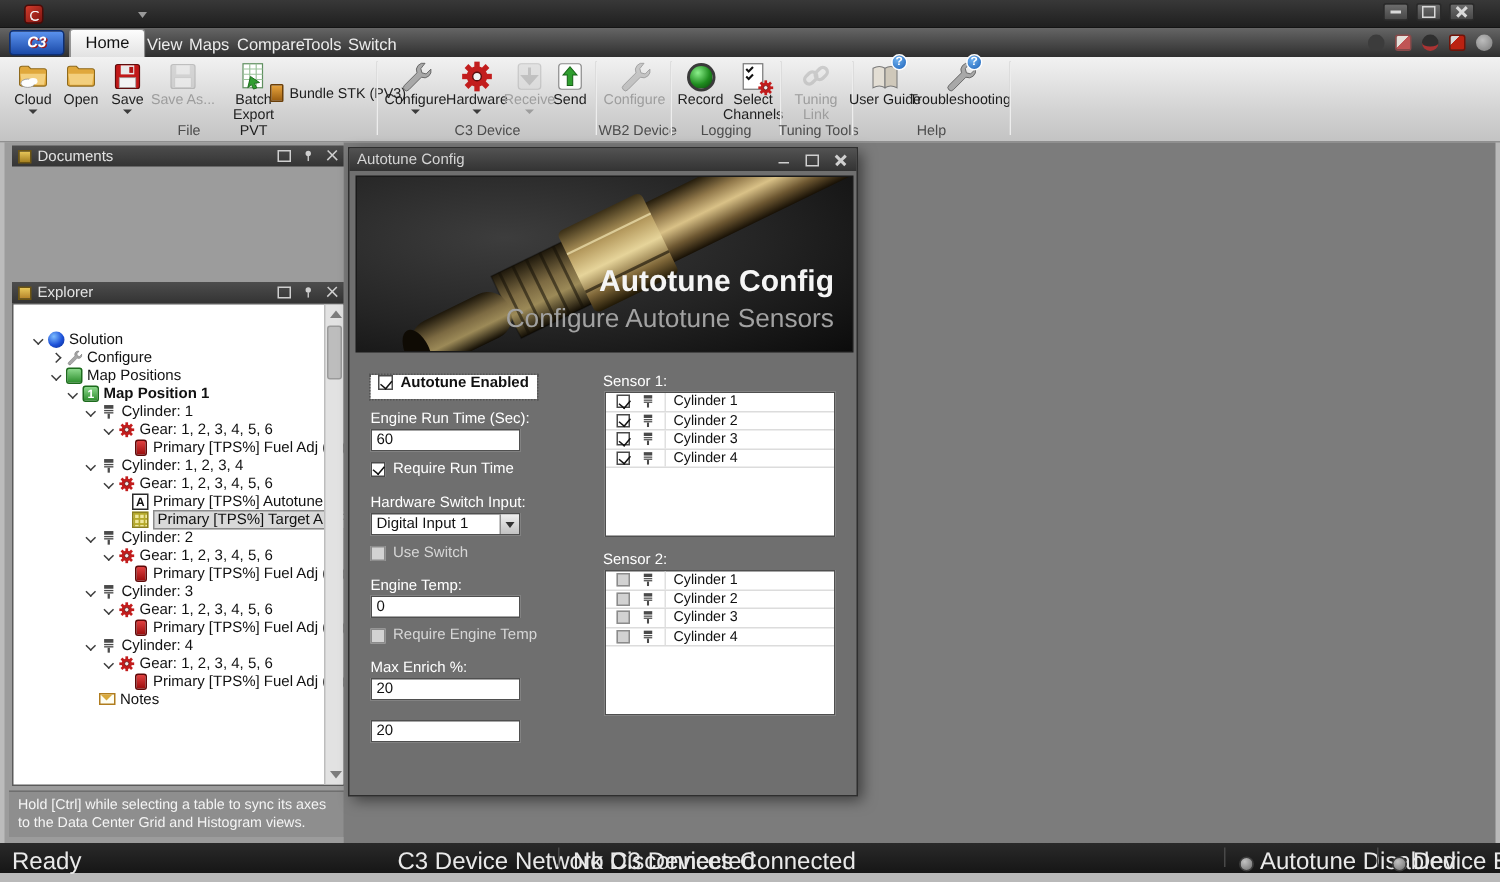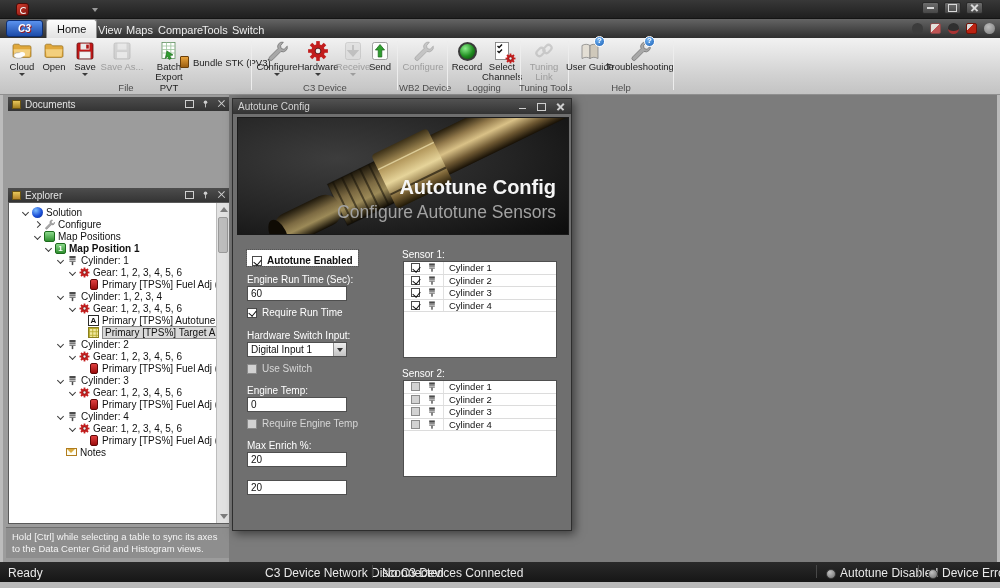--- a/index.html
+++ b/index.html
@@ -102,39 +102,39 @@
   .dbt-x::before,.dbt-x::after{content:"";position:absolute;width:9px;height:1.6px;background:#cfcfcf}
   .dbt-x::before{transform:rotate(45deg)} .dbt-x::after{transform:rotate(-45deg)}
   #dlg-header{position:absolute;left:4px;top:18px;width:332px;height:118px;border:1px solid #1a1a1a}
   .dfield-label{position:absolute;font-size:10px;font-weight:normal;color:#fff;white-space:nowrap}
   .dinput{position:absolute;width:100px;height:15px;border:1px solid #4f4f4f;background:#fff;font-size:10px;padding:0 3px;font-family:"Liberation Sans",sans-serif;color:#111}
   .cbrow{position:absolute;display:flex;align-items:center;gap:5px;font-size:10px;color:#fff}
   .cbrow.dim{color:#d6d6d6}
   .cb{width:10px;height:10px;background:#fff;border:1px solid #4a4a4a;position:relative;flex:none}
   .cb.gray{background:#d2d2d2;border-color:#8b8b8b}
   .cb.checked::after{content:"";position:absolute;left:2px;top:0.5px;width:4px;height:6px;border-right:1.8px solid #111;border-bottom:1.8px solid #111;transform:rotate(40deg)}
-  #autotune-box{position:absolute;left:14px;top:151px;height:16px;background:#fff;outline:1px dotted #555;display:flex;align-items:flex-end;gap:5px;padding:0 5px;font-size:10px;font-weight:bold;color:#111}
+  #autotune-box{position:absolute;left:14px;top:151px;height:16px;background:#fff;outline:1px dotted #555;display:flex;align-items:flex-start;gap:5px;padding:0 5px;font-size:10px;font-weight:bold;color:#111}
   #hw-select{position:absolute;left:14px;top:243px;width:100px;height:15px;background:#fff;border:1px solid #4f4f4f;font-size:10px;color:#111;display:flex;align-items:center;padding:0 3px}
   #hw-dd{position:absolute;right:0;top:0;width:13px;height:13px;background:linear-gradient(#efefef,#c2c2c2);border-left:1px solid #8f8f8f;display:flex;align-items:center;justify-content:center}
   #hw-dd::after{content:"";width:0;height:0;border-left:3px solid transparent;border-right:3px solid transparent;border-top:4px solid #333}
   .listbox{position:absolute;left:170px;width:154px;height:97px;background:#fff;border:1px solid #4f4f4f}
   .lrow{height:12.5px;display:flex;align-items:center;border-bottom:1px solid #dcdcdc;font-size:9.5px;color:#111}
   .lrow .cb{width:9px;height:9px;margin-left:7px}
   .lrow .pic{width:10px;height:11px;margin-left:7px}
   .lrow .ltext{margin-left:6px;border-left:1px solid #e0e0e0;padding-left:5px;flex:1;align-self:stretch;display:flex;align-items:center}
   #dlg-footer{position:absolute;left:0;top:396px;width:100%;height:37px;background:linear-gradient(#8d8d8d,#737373 40%,#6d6d6d);border-top:1px solid #4c4c4c}
   .dlgbtn{position:absolute;top:12px;height:17px;background:linear-gradient(#f7f7f7,#c9c9c9);border:1px solid #6f6f6f;border-radius:2px;display:flex;align-items:center;font-size:10px;color:#1b1b1b;gap:6px;padding:0 6px}
   .okc{width:11px;height:11px;border-radius:50%;background:radial-gradient(circle at 35% 30%,#a9e86a,#3f9b1f);border:1px solid #2a6b12;position:relative;flex:none}
   .okc::after{content:"";position:absolute;left:3px;top:1.5px;width:3px;height:5px;border-right:1.6px solid #fff;border-bottom:1.6px solid #fff;transform:rotate(40deg)}
   .cnc{width:11px;height:11px;border-radius:50%;background:radial-gradient(circle at 35% 30%,#ef7a6a,#b61c0c);border:1px solid #6e0f05;position:relative;flex:none}
   .cnc::before,.cnc::after{content:"";position:absolute;left:2px;top:4.4px;width:7px;height:1.5px;background:#fff}
   .cnc::before{transform:rotate(45deg)} .cnc::after{transform:rotate(-45deg)}
 
   
-  #statusbar{left:0;top:562px;width:1000px;height:20px;background:linear-gradient(#2a2a2a,#161616);color:#e9e9e9;font-size:12px}
+  #statusbar{left:0;top:562px;width:1000px;height:20px;background:linear-gradient(#2a2a2a,#161616);color:#e9e9e9;font-size:16px}
   .st{position:absolute;top:4px;white-space:nowrap}
   .stdiv{position:absolute;top:3px;width:1px;height:13px;background:#484848}
   .stled{width:10px;height:10px;border-radius:50%;background:radial-gradient(circle at 35% 30%,#c2c2c2,#6e6e6e);border:1px solid #3c3c3c;display:inline-block;vertical-align:-2px;margin-right:4px}
 </style>
 </head>
 <body>
 
 <svg width="0" height="0" style="position:absolute">
   <defs>
     <symbol id="g-piston" viewBox="0 0 16 16">
@@ -401,21 +401,21 @@
       <span class="ptb">
           <svg width="9" height="10" viewBox="0 0 16 16">
             <circle cx="8" cy="5" r="3.2" fill="#cfcfcf"></circle>
             <rect x="7.2" y="8" width="1.6" height="6" fill="#cfcfcf"></rect>
           </svg>
         </span>
       <span class="ptb ptb-x"></span>
     </span>
   </div>
   <div id="tree" class="abs" style="top:107px">
-    <div style="padding-top:3px">
+    <div style="padding-top:17px">
       <div class="trow" style="padding-left:10px">
           <span class="exp">
             <span class="chev open"></span>
           </span>
           <span class="tic i-sol"></span>
           <span class="tlabel">Solution</span>
         </div>
       <div class="trow" style="padding-left:22px">
           <span class="exp">
             <span class="chev closed"></span>

